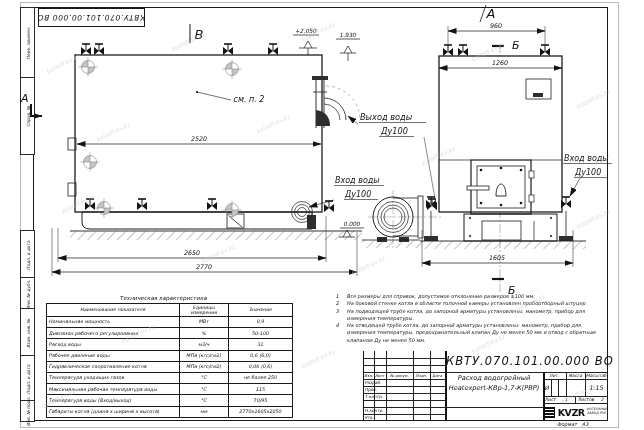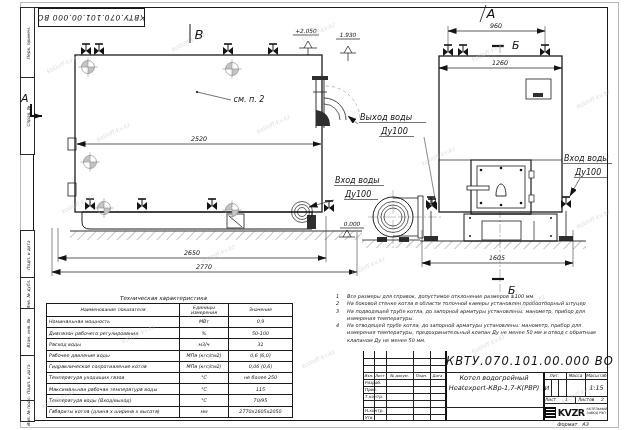--- a/index.html
+++ b/index.html
@@ -32,21 +32,21 @@
   
   .tb{position:absolute;left:363px;top:351px;width:244px;height:69px;border-left:1.4px solid #111;}
   .hl{position:absolute;height:1px;background:#222;}
   .vl{position:absolute;width:1px;background:#222;}
   .vlb{position:absolute;width:1.5px;background:#111;}
   .tb-txt{position:absolute;font-style:italic;white-space:nowrap;color:#111;}
   .docnum{left:82px;top:0;width:162px;height:21px;line-height:21px;text-align:center;
           font-size:11.5px;letter-spacing:1px;}
   .pname{left:82px;top:23px;width:96px;text-align:center;font-size:6.6px;line-height:1.5;}
   .logo-cell{position:absolute;left:180px;top:53px;width:64px;height:16px;display:flex;
-             align-items:center;justify-content:center;gap:2px;}
+             align-items:center;justify-content:space-between;gap:2px;}
   .logo-sq{width:11px;height:11px;background:#0d0d0d;display:flex;flex-direction:column;justify-content:space-evenly;}
   .logo-sq i{display:block;height:1px;background:#fff;margin:0 1px;}
   .logo-word{font-weight:bold;font-size:9.5px;letter-spacing:-.5px;font-style:normal;}
   .logo-co{font-size:3.2px;line-height:1.2;font-style:italic;}
   .fmt{position:absolute;left:538px;top:421px;width:70px;text-align:center;font-size:5px;font-style:italic;}
   
   .wm{position:absolute;font-size:6px;color:#c3c9cf;opacity:.6;transform:rotate(-26deg);
       white-space:nowrap;pointer-events:none;font-style:italic;}
 </style>
 </head>
@@ -380,21 +380,21 @@
     <div class="hl" style="left:0;top:35px;width:81px"></div>
     <div class="hl" style="left:0;top:42px;width:81px"></div>
     <div class="hl" style="left:0;top:49px;width:81px"></div>
     <div class="hl" style="left:0;top:56px;width:179px"></div>
     <div class="hl" style="left:0;top:63px;width:81px"></div>
     <div class="hl" style="left:179px;top:45px;width:65px"></div>
     <div class="hl" style="left:179px;top:52px;width:65px"></div>
 
     <div class="tb-txt docnum">КВТУ.070.101.00.000  ВО</div>
     <div class="tb-txt pname">
-      <div>Котел водогрейный</div>
+      <div>Расход водогрейный</div>
       <div>Heatexpert-КВр-1,7-К(РВР)</div>
     </div>
     <div class="tb-txt" style="left:0;top:22px;width:10px;text-align:center;font-size:3.8px">Изм.</div>
     <div class="tb-txt" style="left:10px;top:22px;width:12px;text-align:center;font-size:3.8px">Лист</div>
     <div class="tb-txt" style="left:22px;top:22px;width:27px;text-align:center;font-size:3.8px">№ докум.</div>
     <div class="tb-txt" style="left:49px;top:22px;width:17px;text-align:center;font-size:3.8px">Подп.</div>
     <div class="tb-txt" style="left:66px;top:22px;width:15px;text-align:center;font-size:3.8px">Дата</div>
     <div class="tb-txt" style="left:1px;top:29px;font-size:4.2px">Разраб.</div>
     <div class="tb-txt" style="left:1px;top:36px;font-size:4.2px">Пров.</div>
     <div class="tb-txt" style="left:1px;top:43px;font-size:4.2px">Т.контр.</div>

